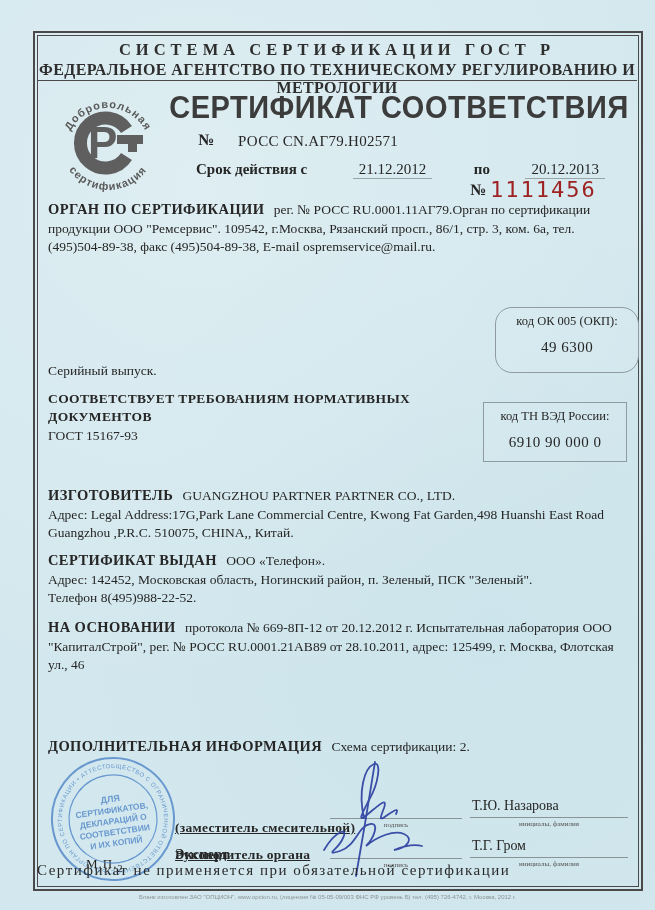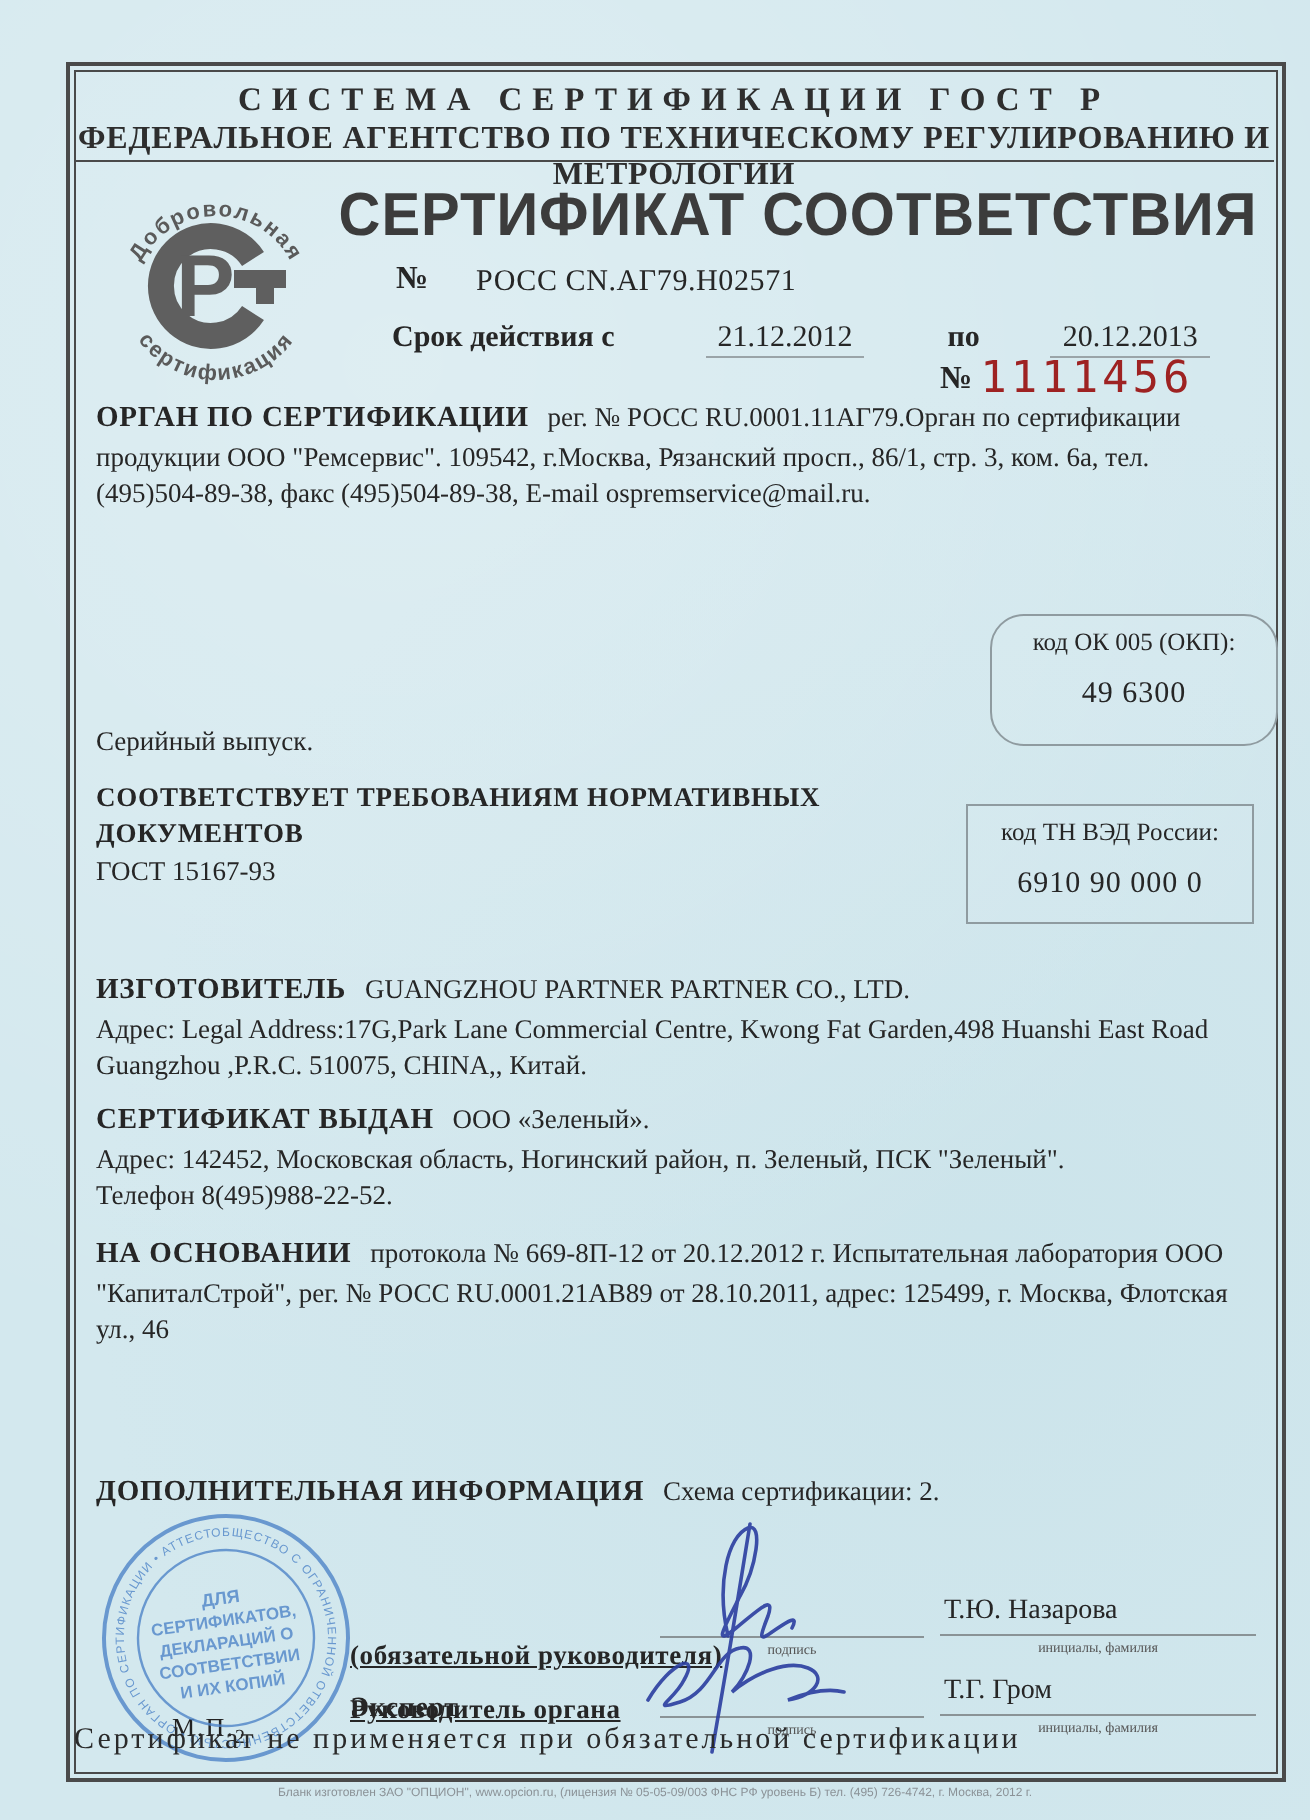--- a/index.html
+++ b/index.html
@@ -112,21 +112,21 @@
   </div>
 
   <div class="abs para" style="left:48px;top:486px;width:582px;">
     <span class="lbl">ИЗГОТОВИТЕЛЬ</span>
     <span>GUANGZHOU PARTNER PARTNER CO., LTD.</span><br>
     <span>Адрес: Legal Address:17G,Park Lane Commercial Centre, Kwong Fat Garden,498 Huanshi East Road Guangzhou ,P.R.C. 510075, CHINA,, Китай.</span>
   </div>
 
   <div class="abs para" style="left:48px;top:551px;width:582px;">
     <span class="lbl">СЕРТИФИКАТ ВЫДАН</span>
-    <span>ООО «Зеленый».</span><br>
+    <span>ООО «Телефон».</span><br>
     <span>Адрес: 142452, Московская область, Ногинский район, п. Зеленый, ПСК "Зеленый".</span><br>
     <span>Телефон 8(495)988-22-52.</span>
   </div>
 
   <p class="abs para" style="left:48px;top:618px;width:578px;margin:0;">
     <span class="lbl">НА ОСНОВАНИИ</span>
     <span>протокола № 669-8П-12 от 20.12.2012 г. Испытательная лаборатория ООО "КапиталСтрой", рег. № РОСС RU.0001.21АВ89 от 28.10.2011, адрес: 125499, г. Москва, Флотская ул., 46</span>
   </p>
 
   <p class="abs para" style="left:48px;top:737px;width:578px;margin:0;">
@@ -152,21 +152,21 @@
         <text x="67" y="50">ДЛЯ</text>
         <text x="67" y="61" font-size="8.5">СЕРТИФИКАТОВ,</text>
         <text x="67" y="72" font-size="8.5">ДЕКЛАРАЦИЙ О</text>
         <text x="67" y="83" font-size="8.5">СООТВЕТСТВИИ</text>
         <text x="67" y="94" font-size="8.5">И ИХ КОПИЙ</text>
       </g>
     </g>
   </svg>
 
   <div class="abs siglbl" style="left:175px;top:848px;">Руководитель органа</div>
-  <div class="abs siglbl" style="left:175px;top:821px;">(обязательной руководителя)</div>
+  <div class="abs siglbl" style="left:175px;top:821px;">(заместитель смесительной)</div>
   <div class="abs siglbl2" style="left:175px;top:847px;">Эксперт</div>
 
   <div class="abs sigline" style="left:330px;top:818px;width:132px;"></div>
   <div class="abs caption" style="left:330px;top:821px;width:132px;">подпись</div>
   <div class="abs sigline" style="left:330px;top:858px;width:132px;"></div>
   <div class="abs caption" style="left:330px;top:861px;width:132px;">подпись</div>
 
   <div class="abs name" style="left:472px;top:798px;">Т.Ю. Назарова</div>
   <div class="abs sigline" style="left:470px;top:817px;width:158px;"></div>
   <div class="abs caption" style="left:470px;top:820px;width:158px;">инициалы, фамилия</div>

